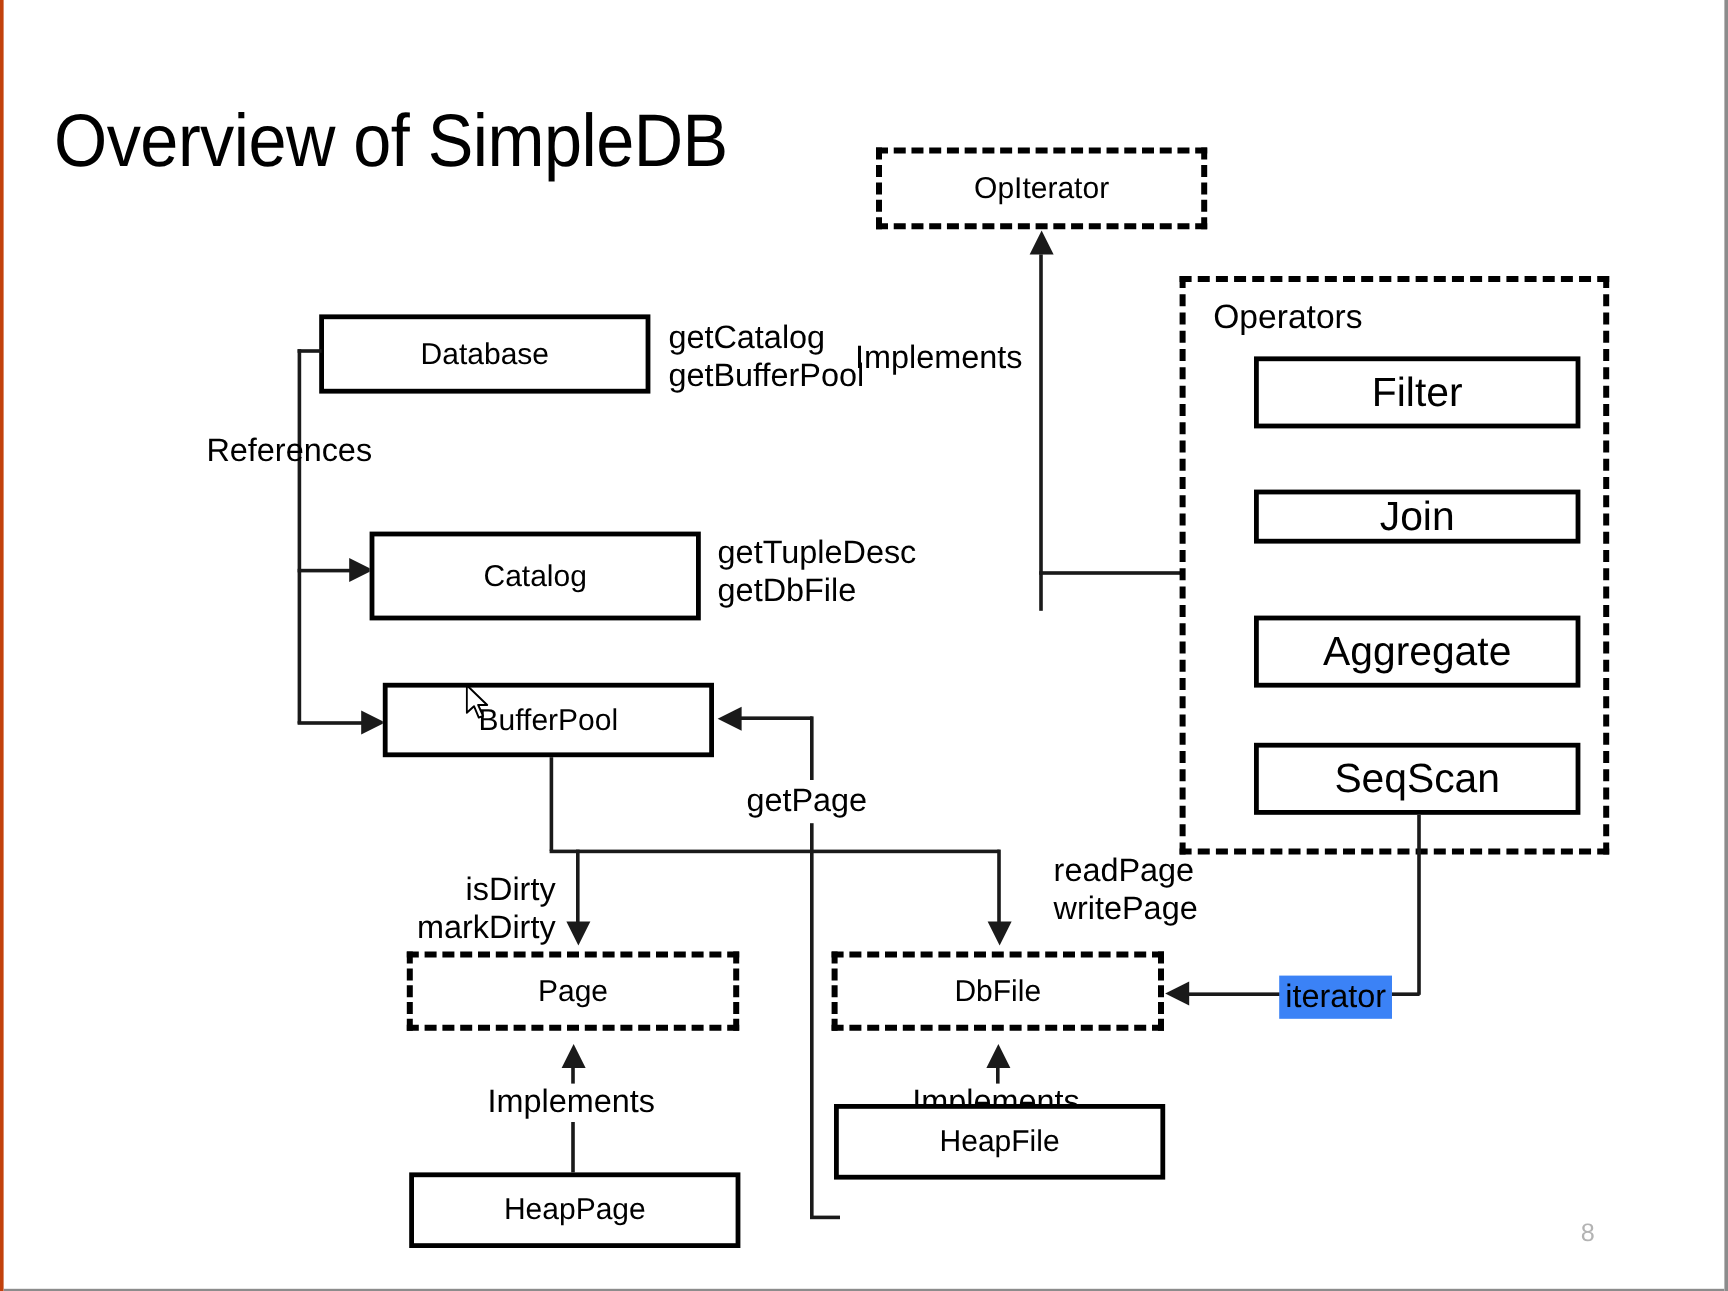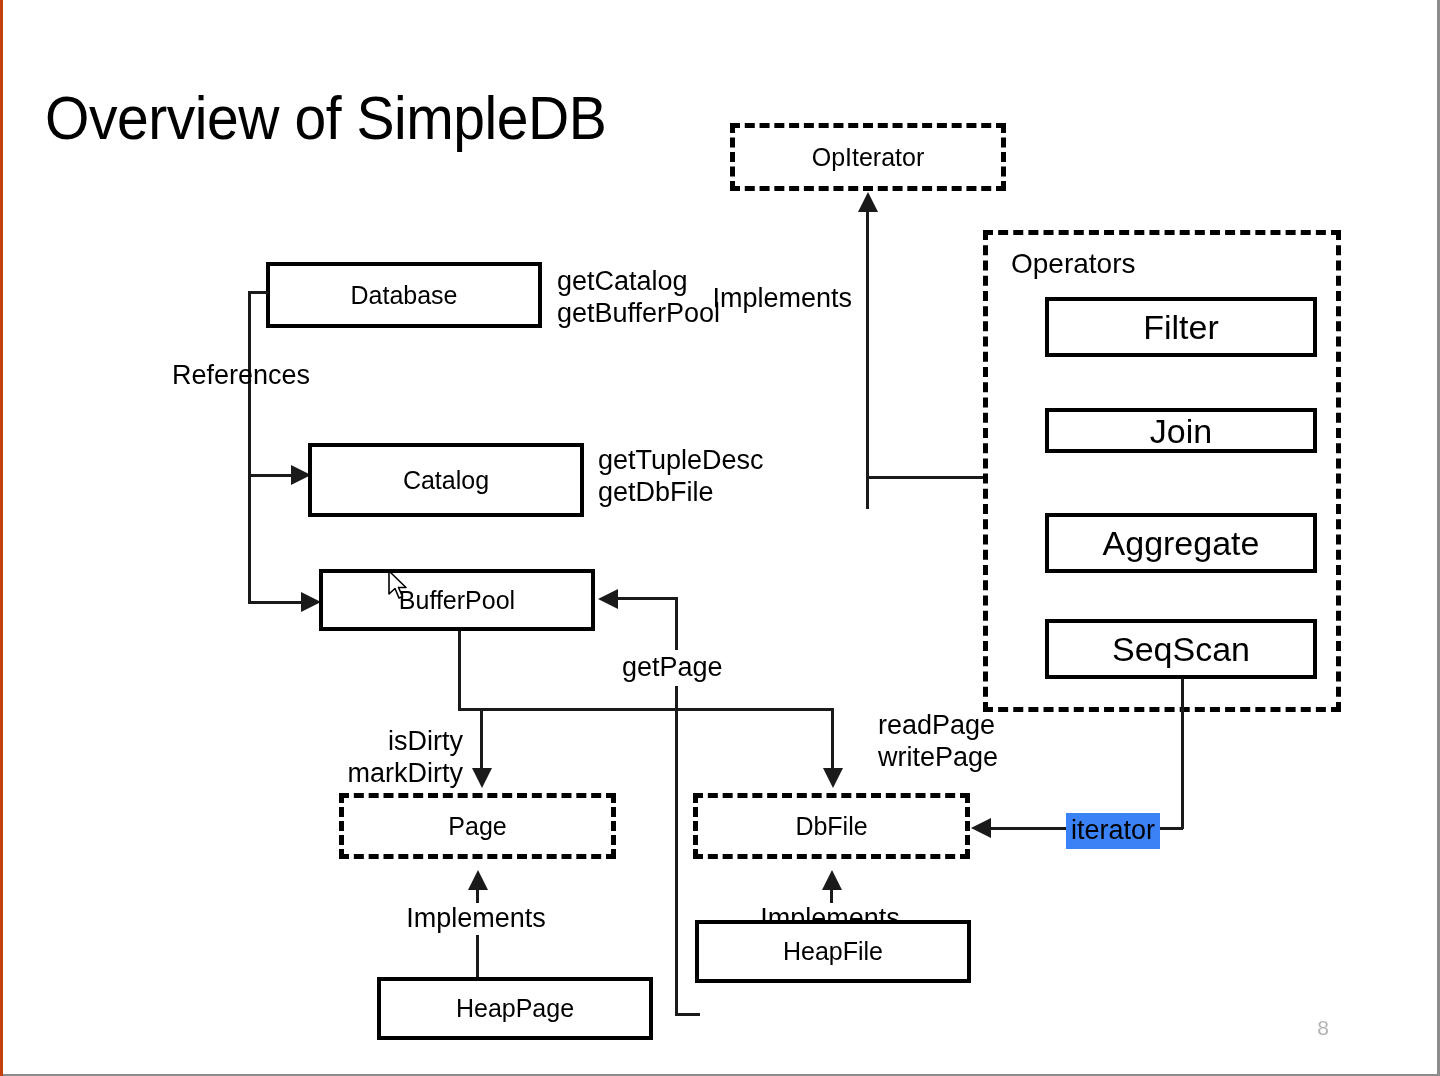--- a/index.html
+++ b/index.html
@@ -238,21 +238,21 @@
   <div class="annot" style="left:1063px; top:813px; background:#3b82f6; padding:2px 5px;">iterator</div>
 
   <div class="ln v" style="left:473px; top:890px; height:88px;"></div>
   <div class="arrow up" style="left:465px; top:870px;"></div>
   <div class="annot c" style="left:373px; top:903px; width:200px; background:#ffffff;">Implements</div>
 
   <div class="ln v" style="left:827px; top:890px; height:88px;"></div>
   <div class="arrow up" style="left:819px; top:870px;"></div>
   <div class="annot c" style="left:727px; top:903px; width:200px; background:#ffffff;">Implements</div>
 
-  <div class="node solid big" style="left:338px; top:977px; width:276px; height:63px;margin-left:36px;">
+  <div class="node solid big" style="left:338px; top:977px; width:276px; height:63px;">
     <span class="label">HeapPage</span>
   </div>
 
   <div class="node solid big" style="left:692px; top:920px; width:276px; height:63px;">
     <span class="label">HeapFile</span>
   </div>
 
   <div class="page-num">8</div>
 
   <svg class="cursor" viewBox="0 0 22 32">

